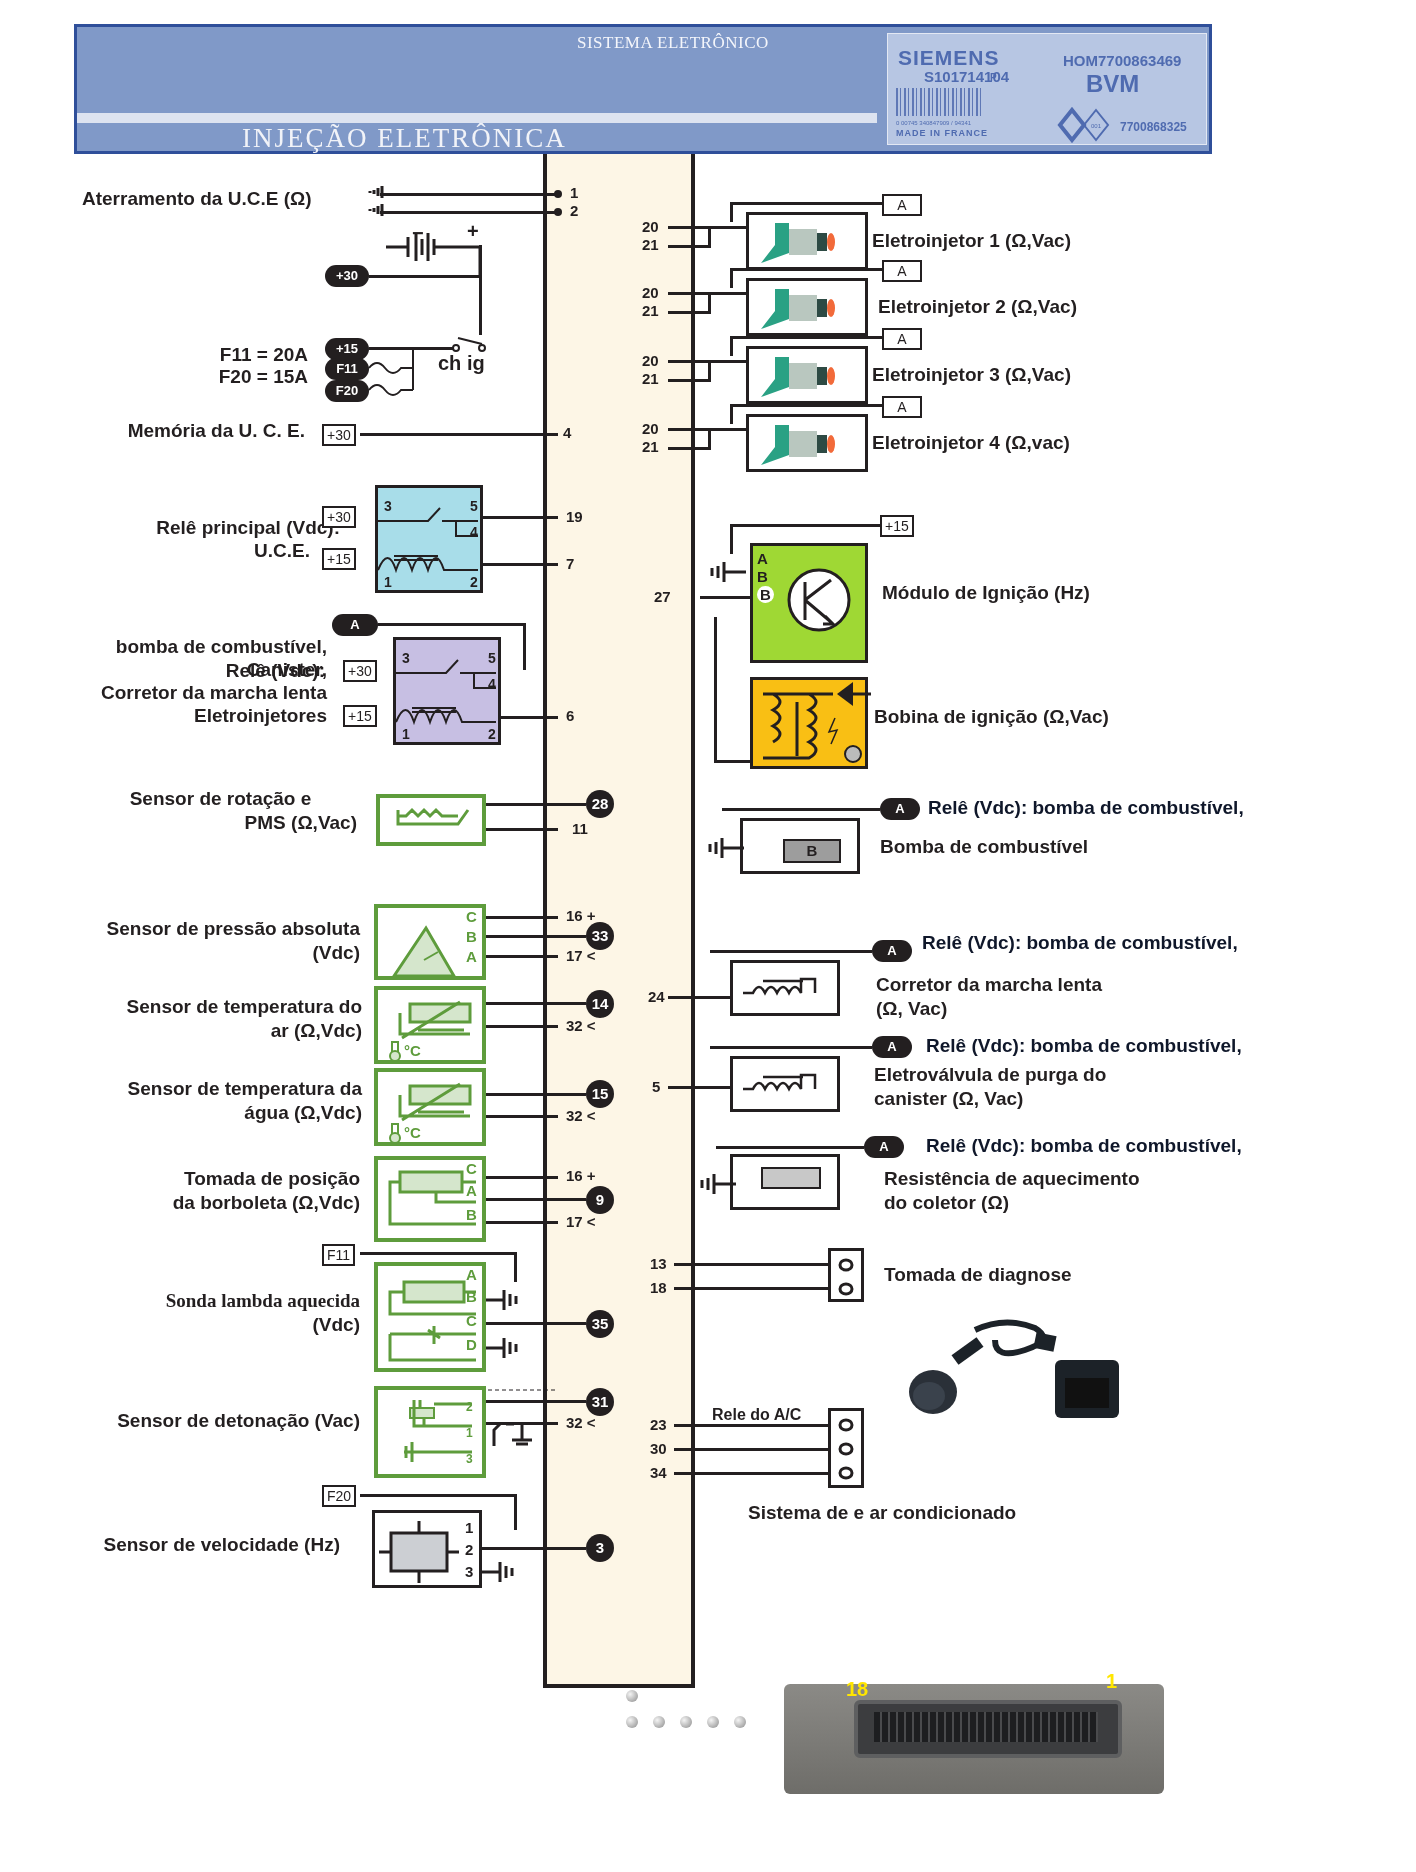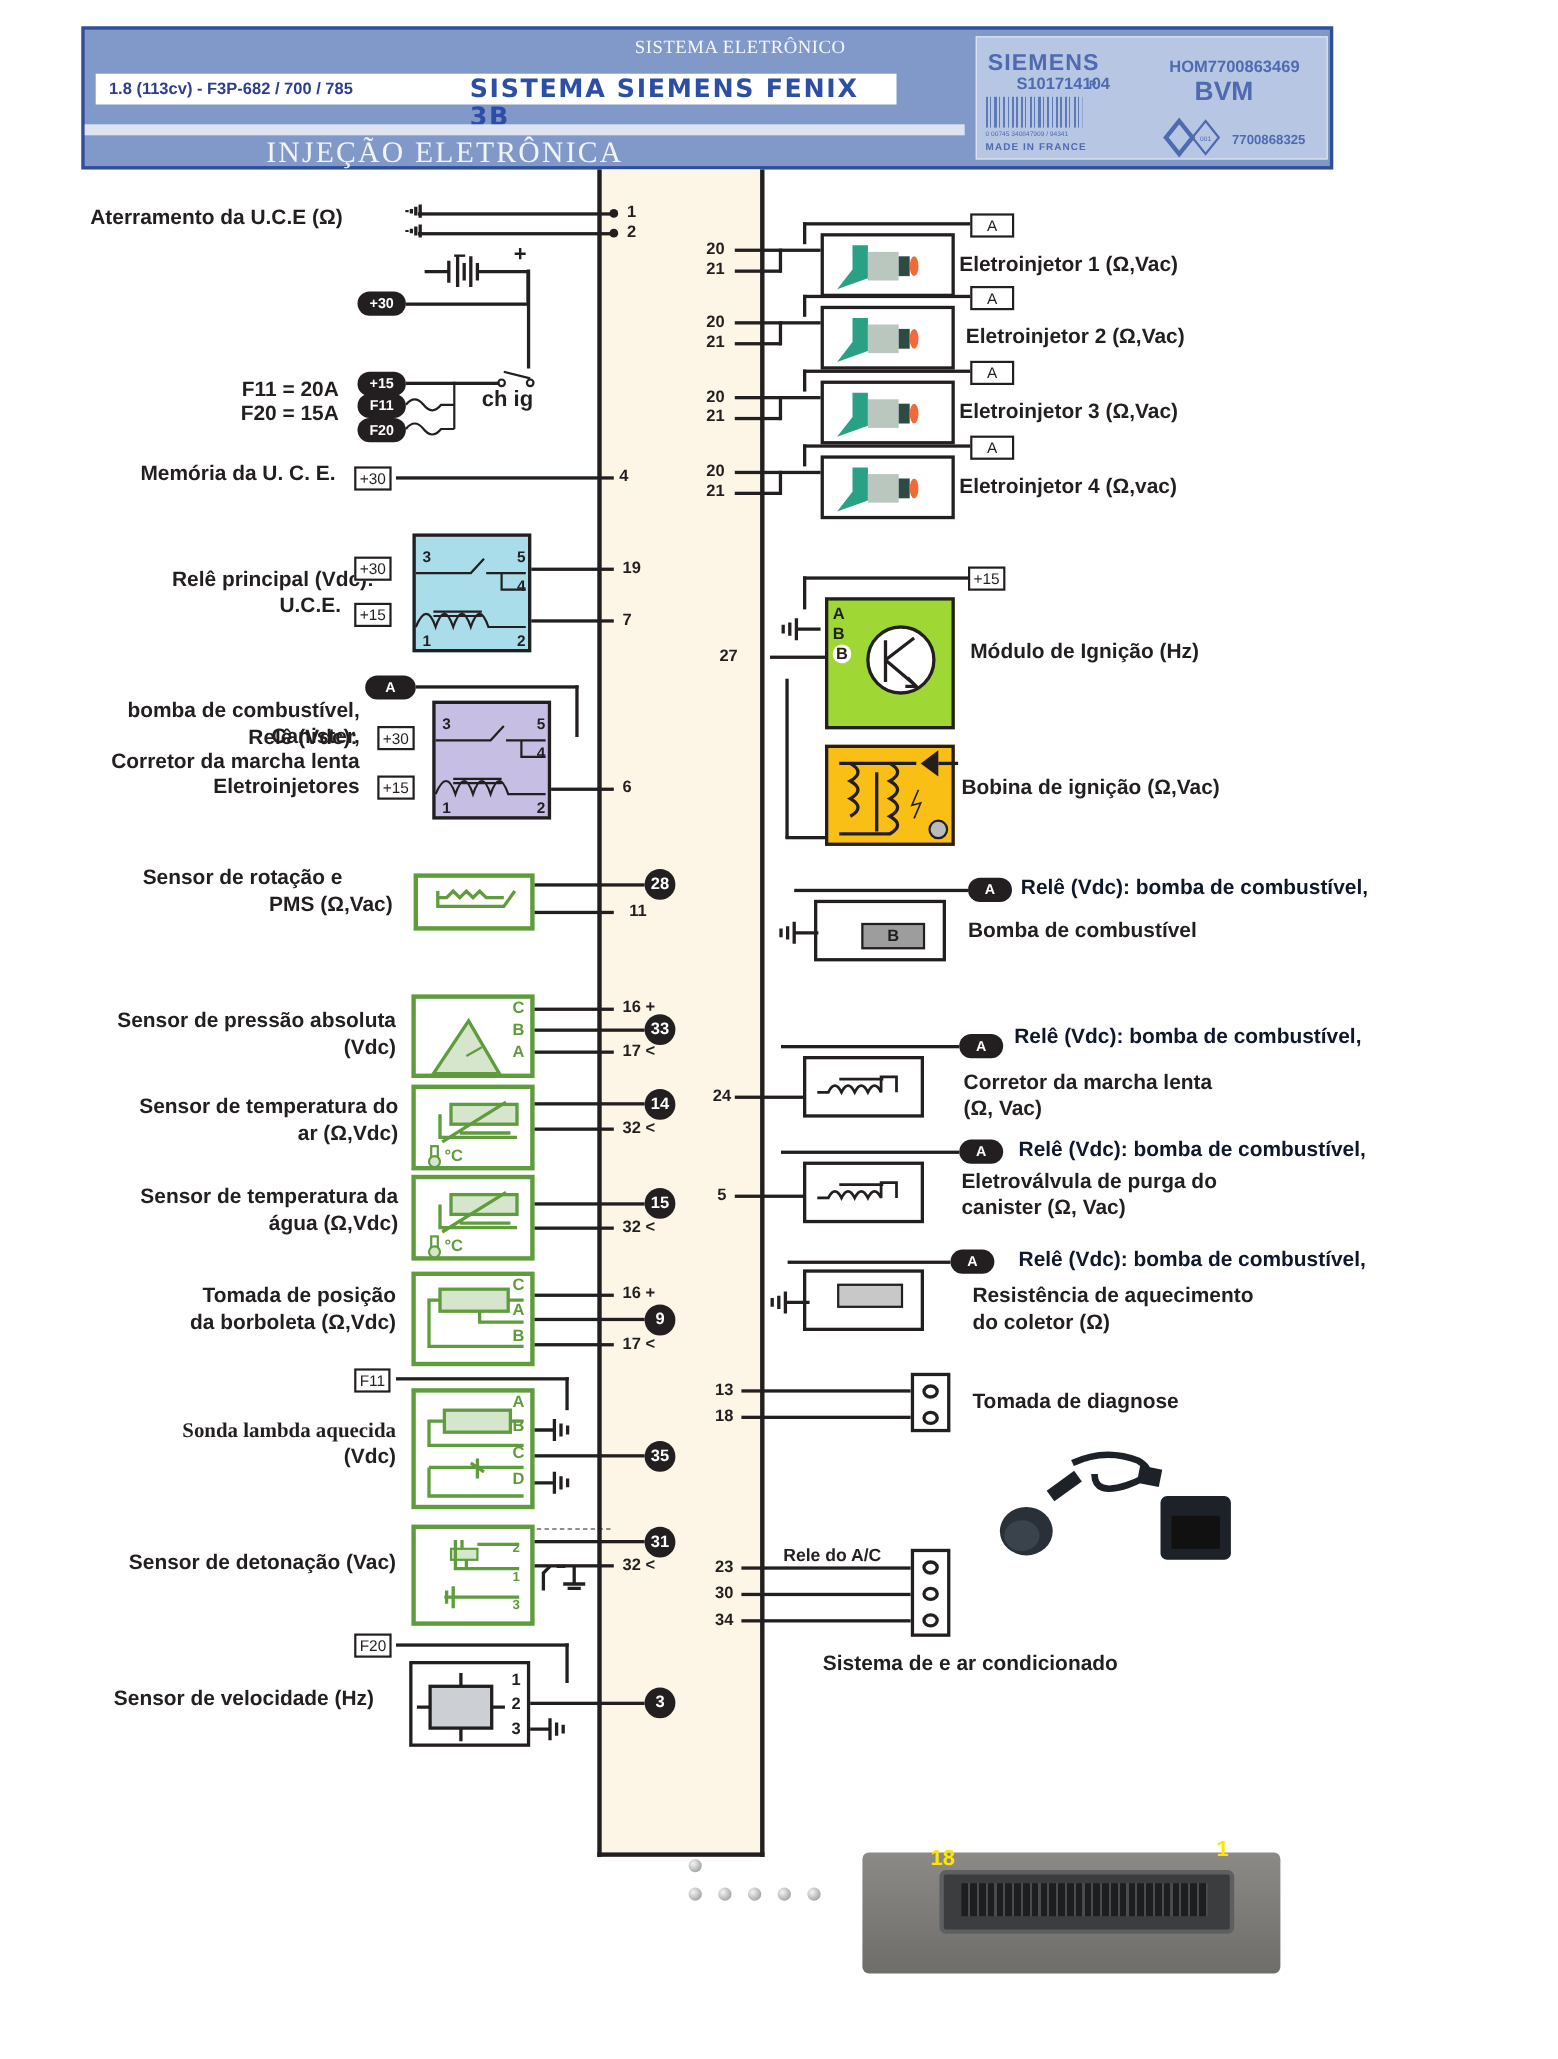--- a/index.html
+++ b/index.html
@@ -29,24 +29,20 @@
   .gbox{position:absolute;border:4px solid #5e9c3c;background:#fff;box-sizing:border-box;}
   .pl{position:absolute;font-weight:bold;font-size:15px;color:#5e9c3c;}
   .dot{position:absolute;width:8px;height:8px;border-radius:50%;background:#231f20;}
   svg{position:absolute;overflow:visible;}
 </style>
 </head>
 <body>
 
 <div id="header" class="abs">
   <div id="hdr-sub" class="abs">SISTEMA ELETRÔNICO</div>
-  <div id="hdr-white" class="abs">
-    <div id="hdr-model" class="abs">1.8 (113cv) - F3P-682 / 700 / 785</div>
-    <div id="hdr-system" class="abs">SISTEMA  SIEMENS FENIX 3B</div>
-  </div>
   <div id="hdr-strip" class="abs"></div>
   <div id="hdr-title" class="abs">INJEÇÃO ELETRÔNICA</div>
   <div id="label-plate" class="abs">
     <div class="plate-t" style="left:10px;top:12px;font-size:21px;letter-spacing:1px;">SIEMENS</div>
     <div class="plate-t" style="left:8px;top:34px;font-size:15px;margin-left:28px;">S101714104</div>
     <div class="plate-t" style="left:102px;top:38px;font-size:10px;">P</div>
     <div class="abs" style="left:8px;top:54px;width:88px;height:28px;background:repeating-linear-gradient(90deg,#5f78b6 0 2px,#b7c6e3 2px 4px,#5f78b6 4px 5px,#b7c6e3 5px 8px);"></div>
     <div class="plate-t" style="left:8px;top:86px;font-size:6px;font-weight:normal;">0   00745 340847909 / 94341</div>
     <div class="plate-t" style="left:8px;top:94px;font-size:9px;letter-spacing:1px;">MADE   IN   FRANCE</div>
     <div class="plate-t" style="left:175px;top:18px;font-size:15px;">HOM7700863469</div>

